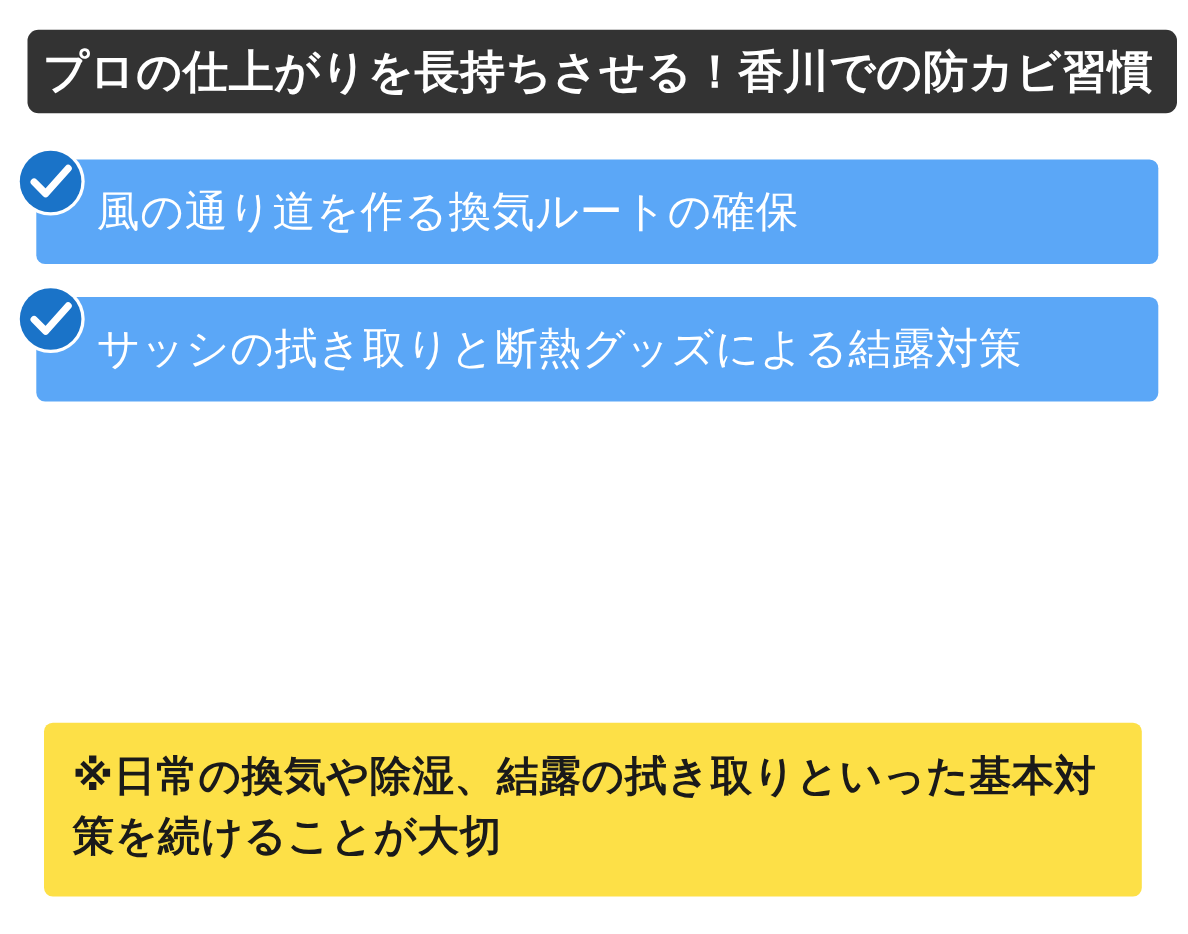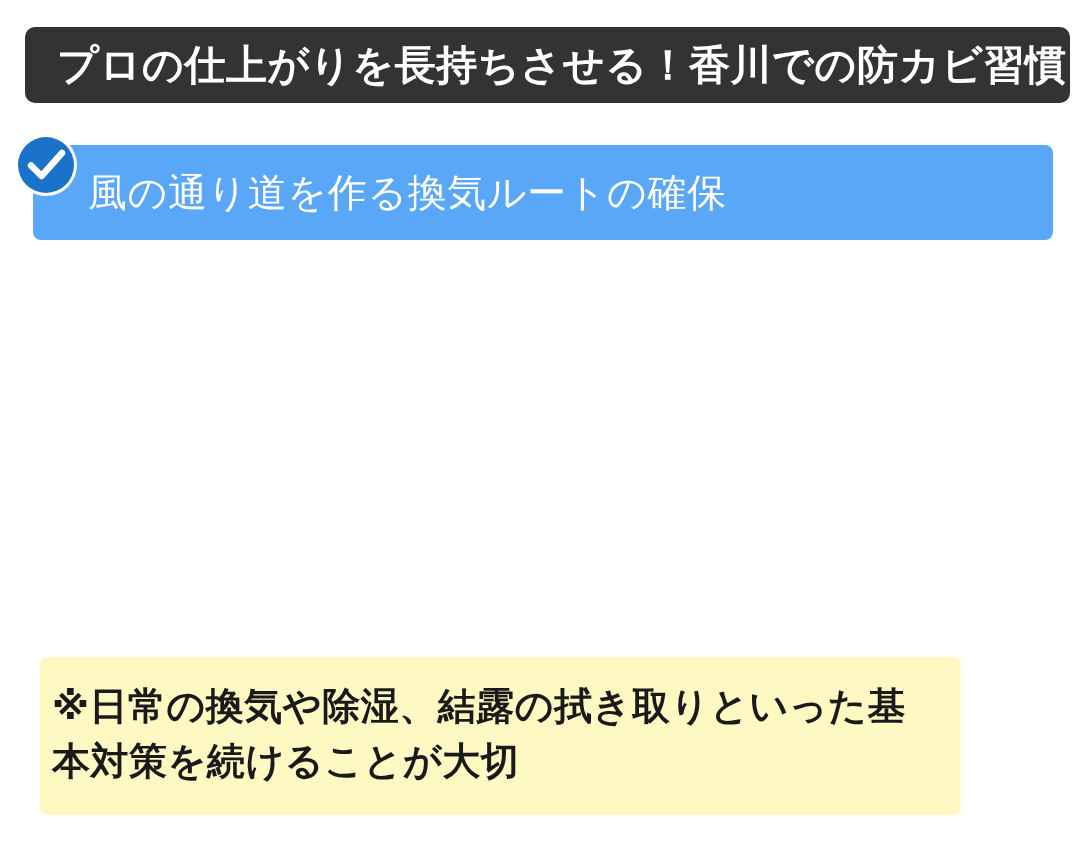--- a/index.html
+++ b/index.html
@@ -25,21 +25,21 @@
     position: absolute;
     left: 25px;
     top: 27px;
     width: 1045px;
     height: 76px;
     background: #333333;
     border-radius: 10px;
     display: flex;
     align-items: center;
     box-sizing: border-box;
-    padding: 0 32px;
+    padding: 0 14px;
   }
   .header-title {
     color: #ffffff;
     font-size: 41px;
     font-weight: 700;
     line-height: 1;
     letter-spacing: 0.5px;
     white-space: nowrap;
   }
 
@@ -84,26 +84,26 @@
     height: 64px;
     z-index: 3;
   }
   .check-icon svg { display: block; }
 
   
   .note-box {
     position: absolute;
     left: 40px;
     top: 657px;
-    width: 921px;
+    width: 998px;
     height: 158px;
-    background: #fef9c3;
+    background: #fde047;
     border-radius: 8px;
     box-sizing: border-box;
-    padding: 22px 26px 0 12px;
+    padding: 22px 26px 0 26px;
   }
   .note-text {
     color: #1a1a1a;
     font-size: 38px;
     font-weight: 700;
     line-height: 1.45;
     letter-spacing: 0.5px;
   }
 </style>
 </head>
@@ -123,20 +123,32 @@
       </div>
       <span class="check-icon">
         <svg width="64" height="64" viewBox="0 0 64 64">
           <circle cx="32" cy="32" r="31" fill="#ffffff"></circle>
           <circle cx="32" cy="32" r="28" fill="#1A73C8"></circle>
           <path d="M17 32.5 L27.5 43 L48 20" fill="none" stroke="#ffffff" stroke-width="6.5" stroke-linecap="round" stroke-linejoin="round"></path>
         </svg>
       </span>
     </div>
 
+    <div class="check-row">
+      <div class="check-bar">
+        <span class="check-label">サッシの拭き取りと断熱グッズによる結露対策</span>
+      </div>
+      <span class="check-icon">
+        <svg width="64" height="64" viewBox="0 0 64 64">
+          <circle cx="32" cy="32" r="31" fill="#ffffff"></circle>
+          <circle cx="32" cy="32" r="28" fill="#1A73C8"></circle>
+          <path d="M17 32.5 L27.5 43 L48 20" fill="none" stroke="#ffffff" stroke-width="6.5" stroke-linecap="round" stroke-linejoin="round"></path>
+        </svg>
+      </span>
+    </div>
 
 
 
   </div>
 
   <div class="note-box">
     <div class="note-text">※日常の換気や除湿、結露の拭き取りといった基本対策を続けることが大切</div>
   </div>
 
 </div>

